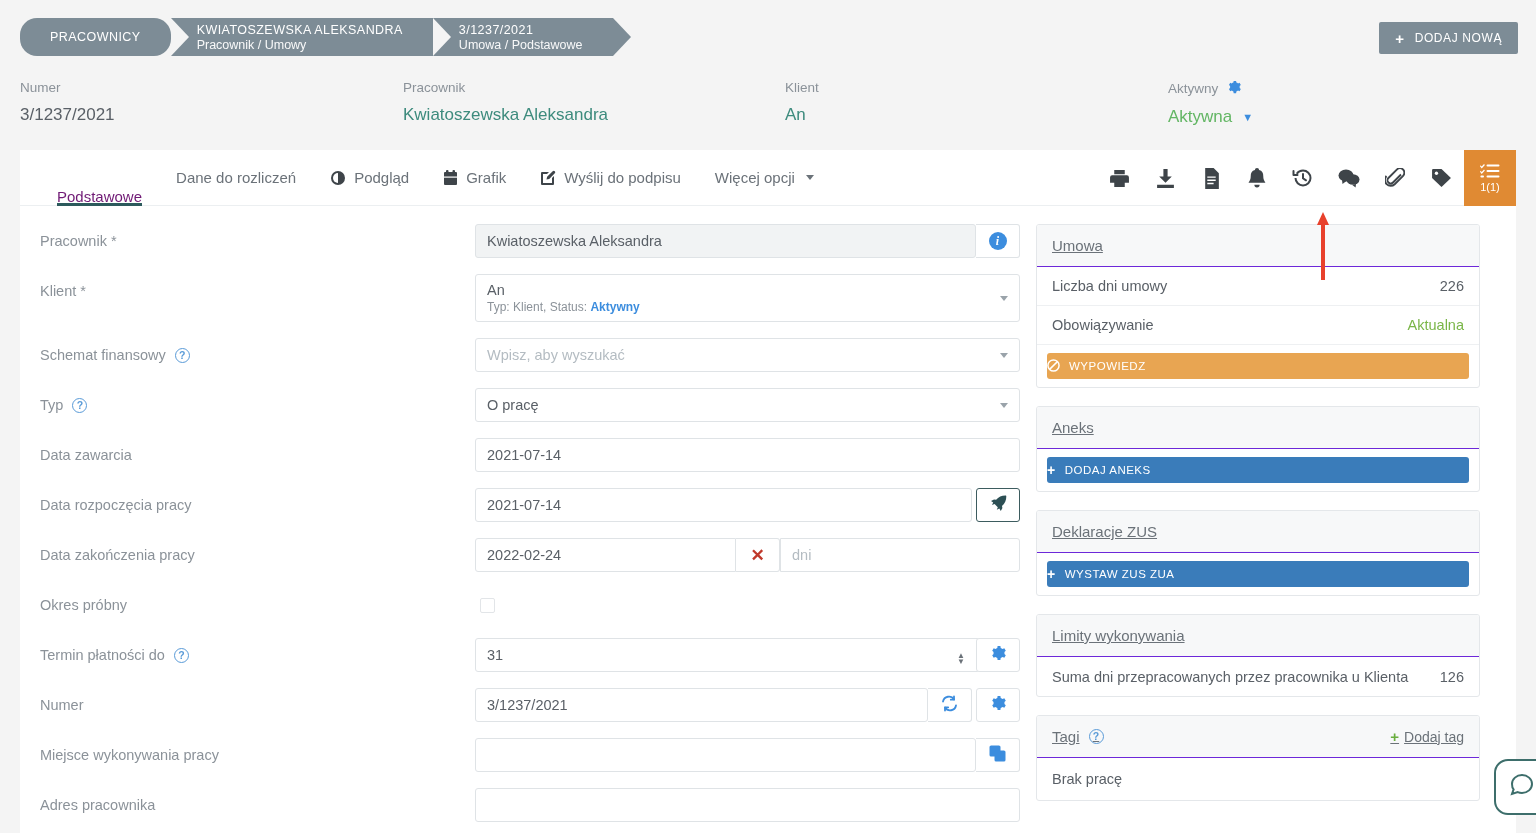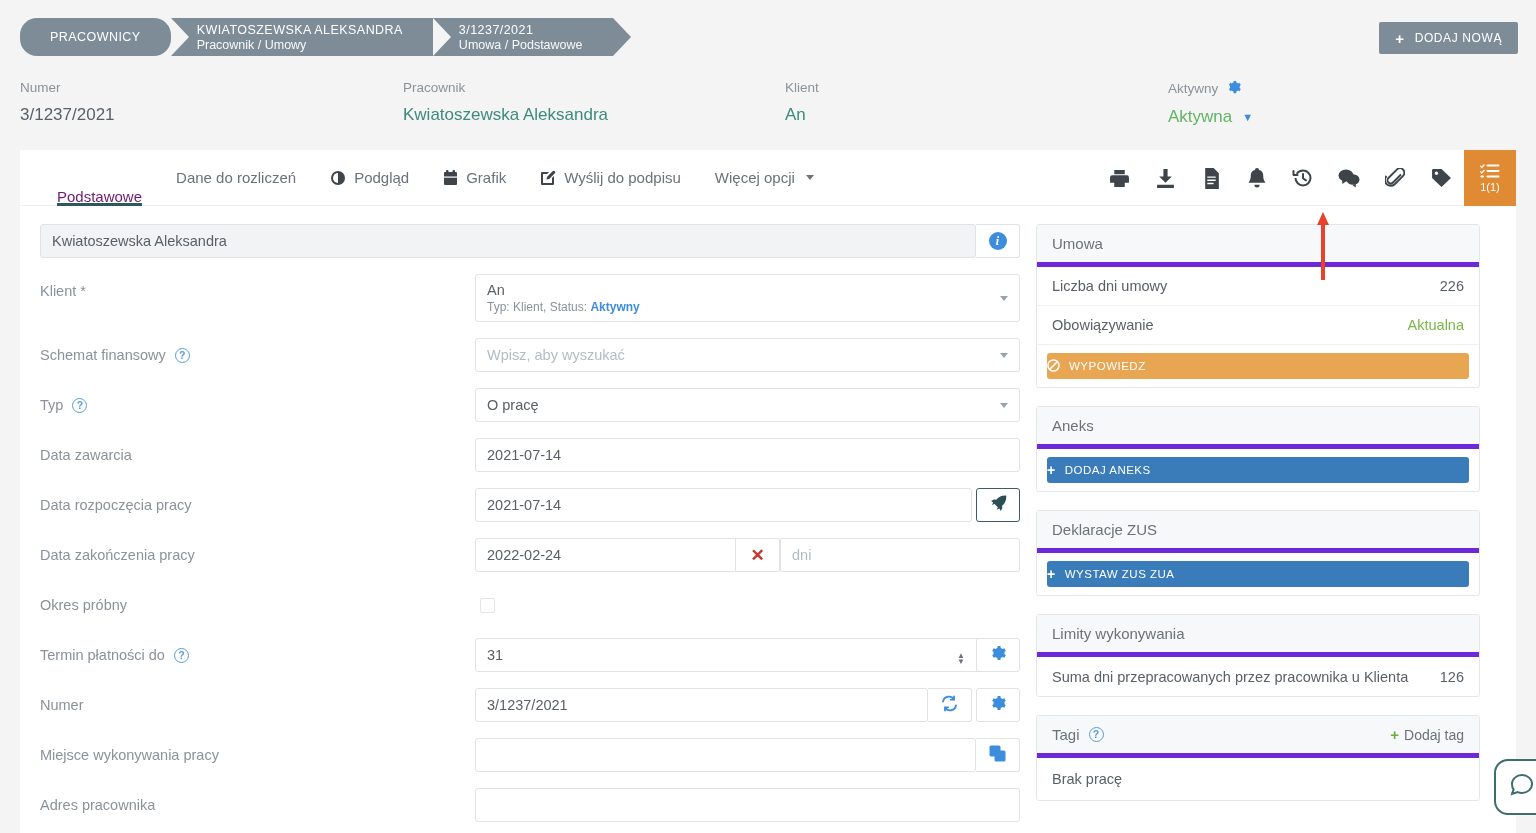--- a/index.html
+++ b/index.html
@@ -228,24 +228,25 @@
     border: 1px solid #dfe3e6; border-radius: 3px; background: #fff;
   }
 
   
   .panel {
     border: 1px solid #e4e7ea; border-radius: 3px;
     background: #fff; margin-bottom: 18px;
     overflow: hidden;
   }
   .panel-head {
-    background: #f7f8f9; border-bottom: 5px solid #6d28d9;
+    background: #f7f8f9; border-bottom: 1px solid #6d28d9;
     height: 42px; display: flex; align-items: center;
     padding: 0 15px; font-size: 15px; color: #6b7279;
     justify-content: space-between;
+    text-decoration: underline;
   }
   .panel-head .left { display: flex; align-items: center; gap: 9px; }
   .add-tag {
     color: #6b7279; font-size: 14px;
     display: flex; align-items: center; gap: 5px; cursor: pointer;
   }
   .add-tag .p { color: #6aae3f; font-size: 15px; font-weight: bold; }
   .prow {
     height: 39px; display: flex; align-items: center;
     justify-content: space-between; padding: 0 15px;
@@ -431,20 +432,21 @@
         <span class="cnt">1(1)</span>
       </div>
     </div>
   </div>
 
   <div class="body">
 
     <div class="formcol">
 
       <div class="frow">
+        <div class="flabel">Pracownik *</div>
         <div class="fctrl">
           <input class="inp disabled" readonly="" value="Kwiatoszewska Aleksandra" style="">
           <div class="addon info">
             <span class="dot-info">i</span>
           </div>
         </div>
       </div>
 
       <div class="frow">
         <div class="flabel">Klient *</div>

